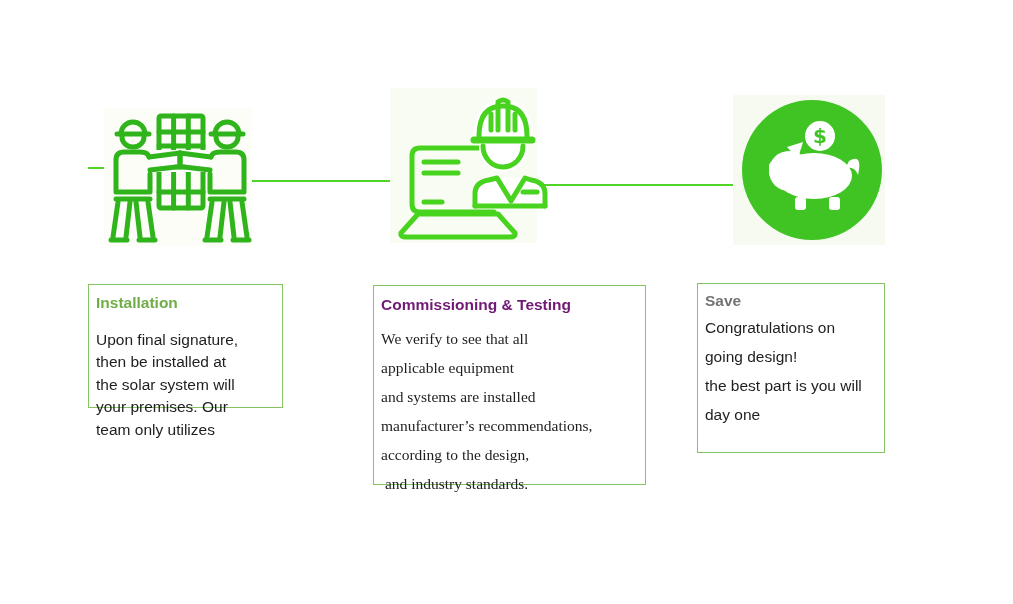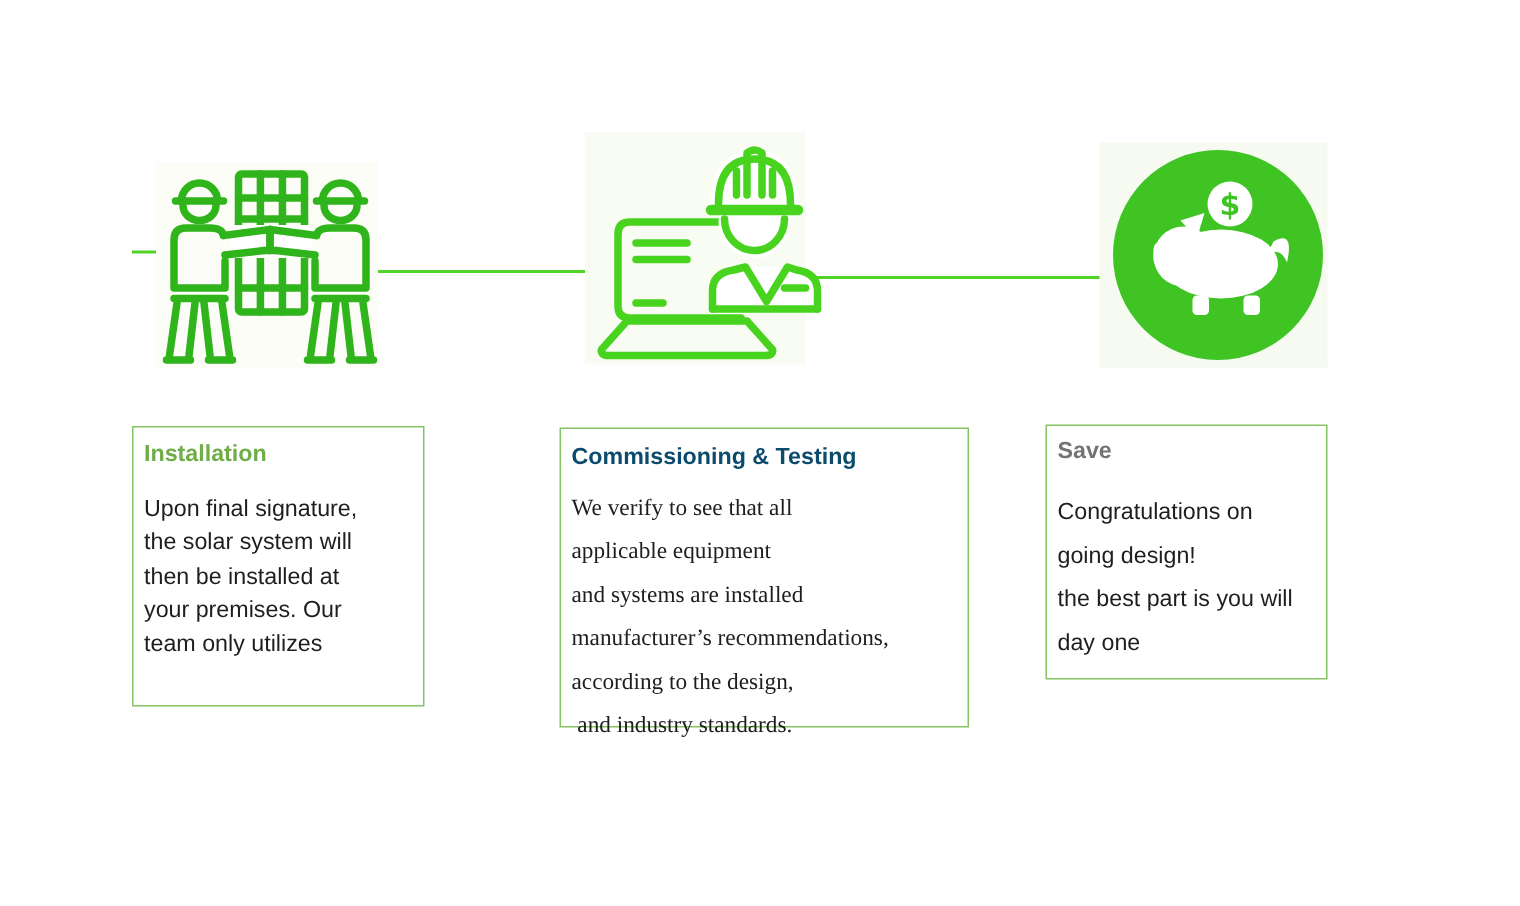--- a/index.html
+++ b/index.html
@@ -106,46 +106,46 @@
       <path d="M46,48 L62,43 L57,60 Z"></path>
       <path d="M108,62 Q122,54 117,76 Q113,66 104,70 Z"></path>
       <rect x="54" y="98" width="11" height="13" rx="3"></rect>
       <rect x="88" y="98" width="11" height="13" rx="3"></rect>
     </g>
     <path d="M62,52 Q80,44 96,52" fill="none" stroke="#3fc424" stroke-width="5" stroke-linecap="round"></path>
     <circle cx="79" cy="37" r="15" fill="#ffffff"></circle>
     <text x="79" y="44" text-anchor="middle" font-family="DejaVu Sans, sans-serif" font-size="20" font-weight="bold" fill="#3fc424">$</text>
   </svg>
 
-  <div class="card" style="left:88px;top:284px;width:195px;height:187px;border:1px solid #86c363;">
+  <div class="card" style="left:88px;top:284px;width:195px;height:124px;border:1px solid #86c363;">
     <div class="title" style="color: rgb(112, 173, 71);">Installation</div>
     <div class="body lh-tight" style="margin-top:16px;">
       <div class="line">Upon final signature,</div>
+      <div class="line">then be installed at</div>
       <div class="line">the solar system will</div>
-      <div class="line">then be installed at</div>
       <div class="line">your premises. Our</div>
       <div class="line">team only utilizes</div>
     </div>
   </div>
 
   <div class="card" style="left:373px;top:285px;width:273px;height:200px;border:1px solid #86c363;padding-top:9px;">
-    <div class="title" style="color: #0c4a6e;">Commissioning &amp; Testing</div>
+    <div class="title" style="color: #701a75;">Commissioning &amp; Testing</div>
     <div class="body lh-wide" style="margin-top:10px;font-family:Liberation Serif, serif;">
       <div class="line">We verify to see that all</div>
       <div class="line">applicable equipment</div>
       <div class="line">and systems are installed</div>
       <div class="line">manufacturer’s recommendations,</div>
       <div class="line">according to the design,</div>
       <div class="line"> and industry standards.</div>
     </div>
   </div>
 
   <div class="card" style="left:697px;top:283px;width:188px;height:170px;border:1px solid #86c363;padding-top:7px;">
     <div class="title" style="color: #737373;">Save</div>
-    <div class="body lh-wide" style="margin-top:17px;">
+    <div class="body lh-wide" style="margin-top:3px;">
       <div class="line">Congratulations on</div>
       <div class="line">going design!</div>
       <div class="line">the best part is you will</div>
       <div class="line">day one</div>
     </div>
   </div>
 
 </div>
 
 </body></html>

